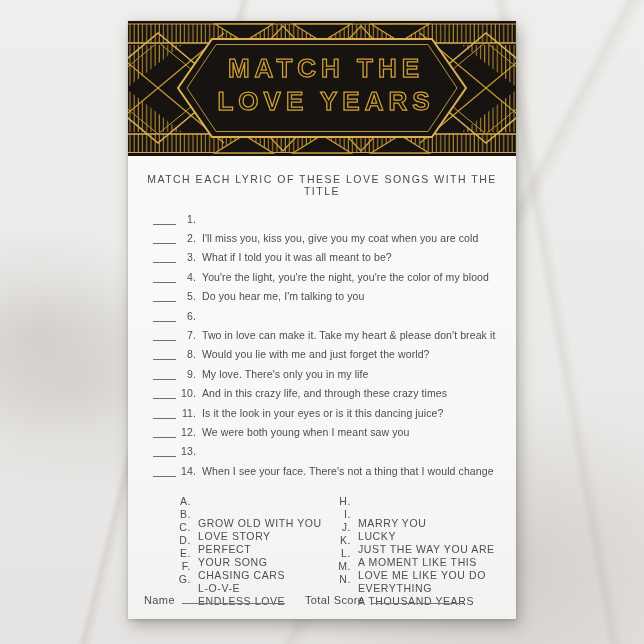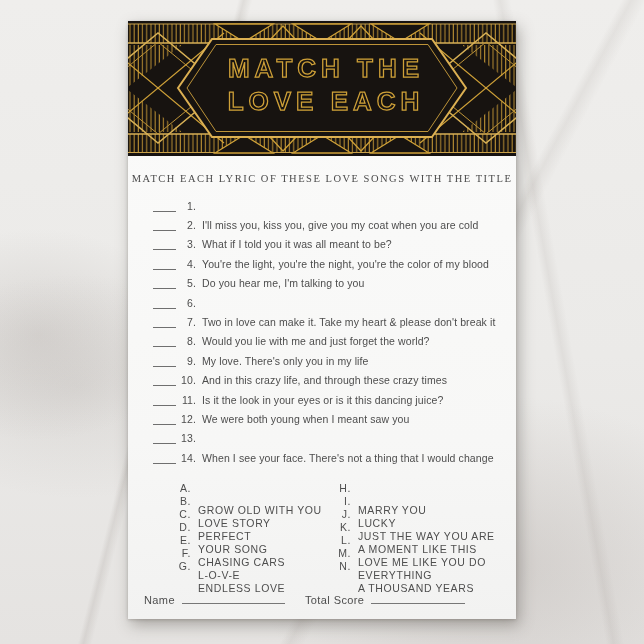--- a/index.html
+++ b/index.html
@@ -33,21 +33,21 @@
     font-size:26px; line-height:33px; font-weight:700;
     letter-spacing:5px; color:#cfa138;
   }
   @supports (-webkit-text-stroke: 1px #000) {
     .title-line { -webkit-text-fill-color:transparent; -webkit-text-stroke:1.25px #cfa138; }
   }
 
   
   .instruction {
     margin-top:17px; text-align:center;
-    font-size:10.5px; letter-spacing:1.5px; color:#4b4b4b; font-weight:400;font-family:Liberation Serif, serif;
+    font-size:10.5px; letter-spacing:1.5px; color:#4b4b4b; font-weight:400;
   }
 
   .qlist { margin-top:12px; padding-left:25px; }
   .q-row { display:flex; align-items:center; height:19.4px; font-size:10.5px; color:#4d4d4d; letter-spacing:.1px; }
   .blank { width:23px; height:12px; border-bottom:1px solid #6f6f6f; flex:none; }
   .q-num { width:20px; text-align:right; margin-right:6px; flex:none; }
   .q-text { white-space:nowrap; }
 
   .ans-section { display:flex; margin-top:14px; padding-left:49px; }
   .ans-col { width:160px; }
@@ -117,21 +117,21 @@
           <polygon points="-36,67 30,12 96,67 30,122" fill="none" stroke="#d8b156" stroke-width="1.5"></polygon>
           <polygon points="-26,67 30,21 86,67 30,113" fill="none" stroke="#bd9338" stroke-width="1"></polygon>
         </g>
 
         <polygon points="50,67 84,18 304,18 338,67 304,116 84,116" fill="#171310" stroke="#dcb052" stroke-width="2"></polygon>
         <polygon points="59,67 88,23.5 300,23.5 329,67 300,110.5 88,110.5" fill="none" stroke="#bd9338" stroke-width="1"></polygon>
       </svg>
 
       <div class="title-wrap">
         <div class="title-line">MATCH THE</div>
-        <div class="title-line">LOVE EACH</div>
+        <div class="title-line">LOVE YEARS</div>
       </div>
     </div>
 
     <div class="instruction">MATCH EACH LYRIC OF THESE LOVE SONGS WITH THE TITLE</div>
 
     <div class="qlist">
       <div class="q-row">
         <span class="blank"></span>
         <span class="q-num">1.</span>
       </div>

